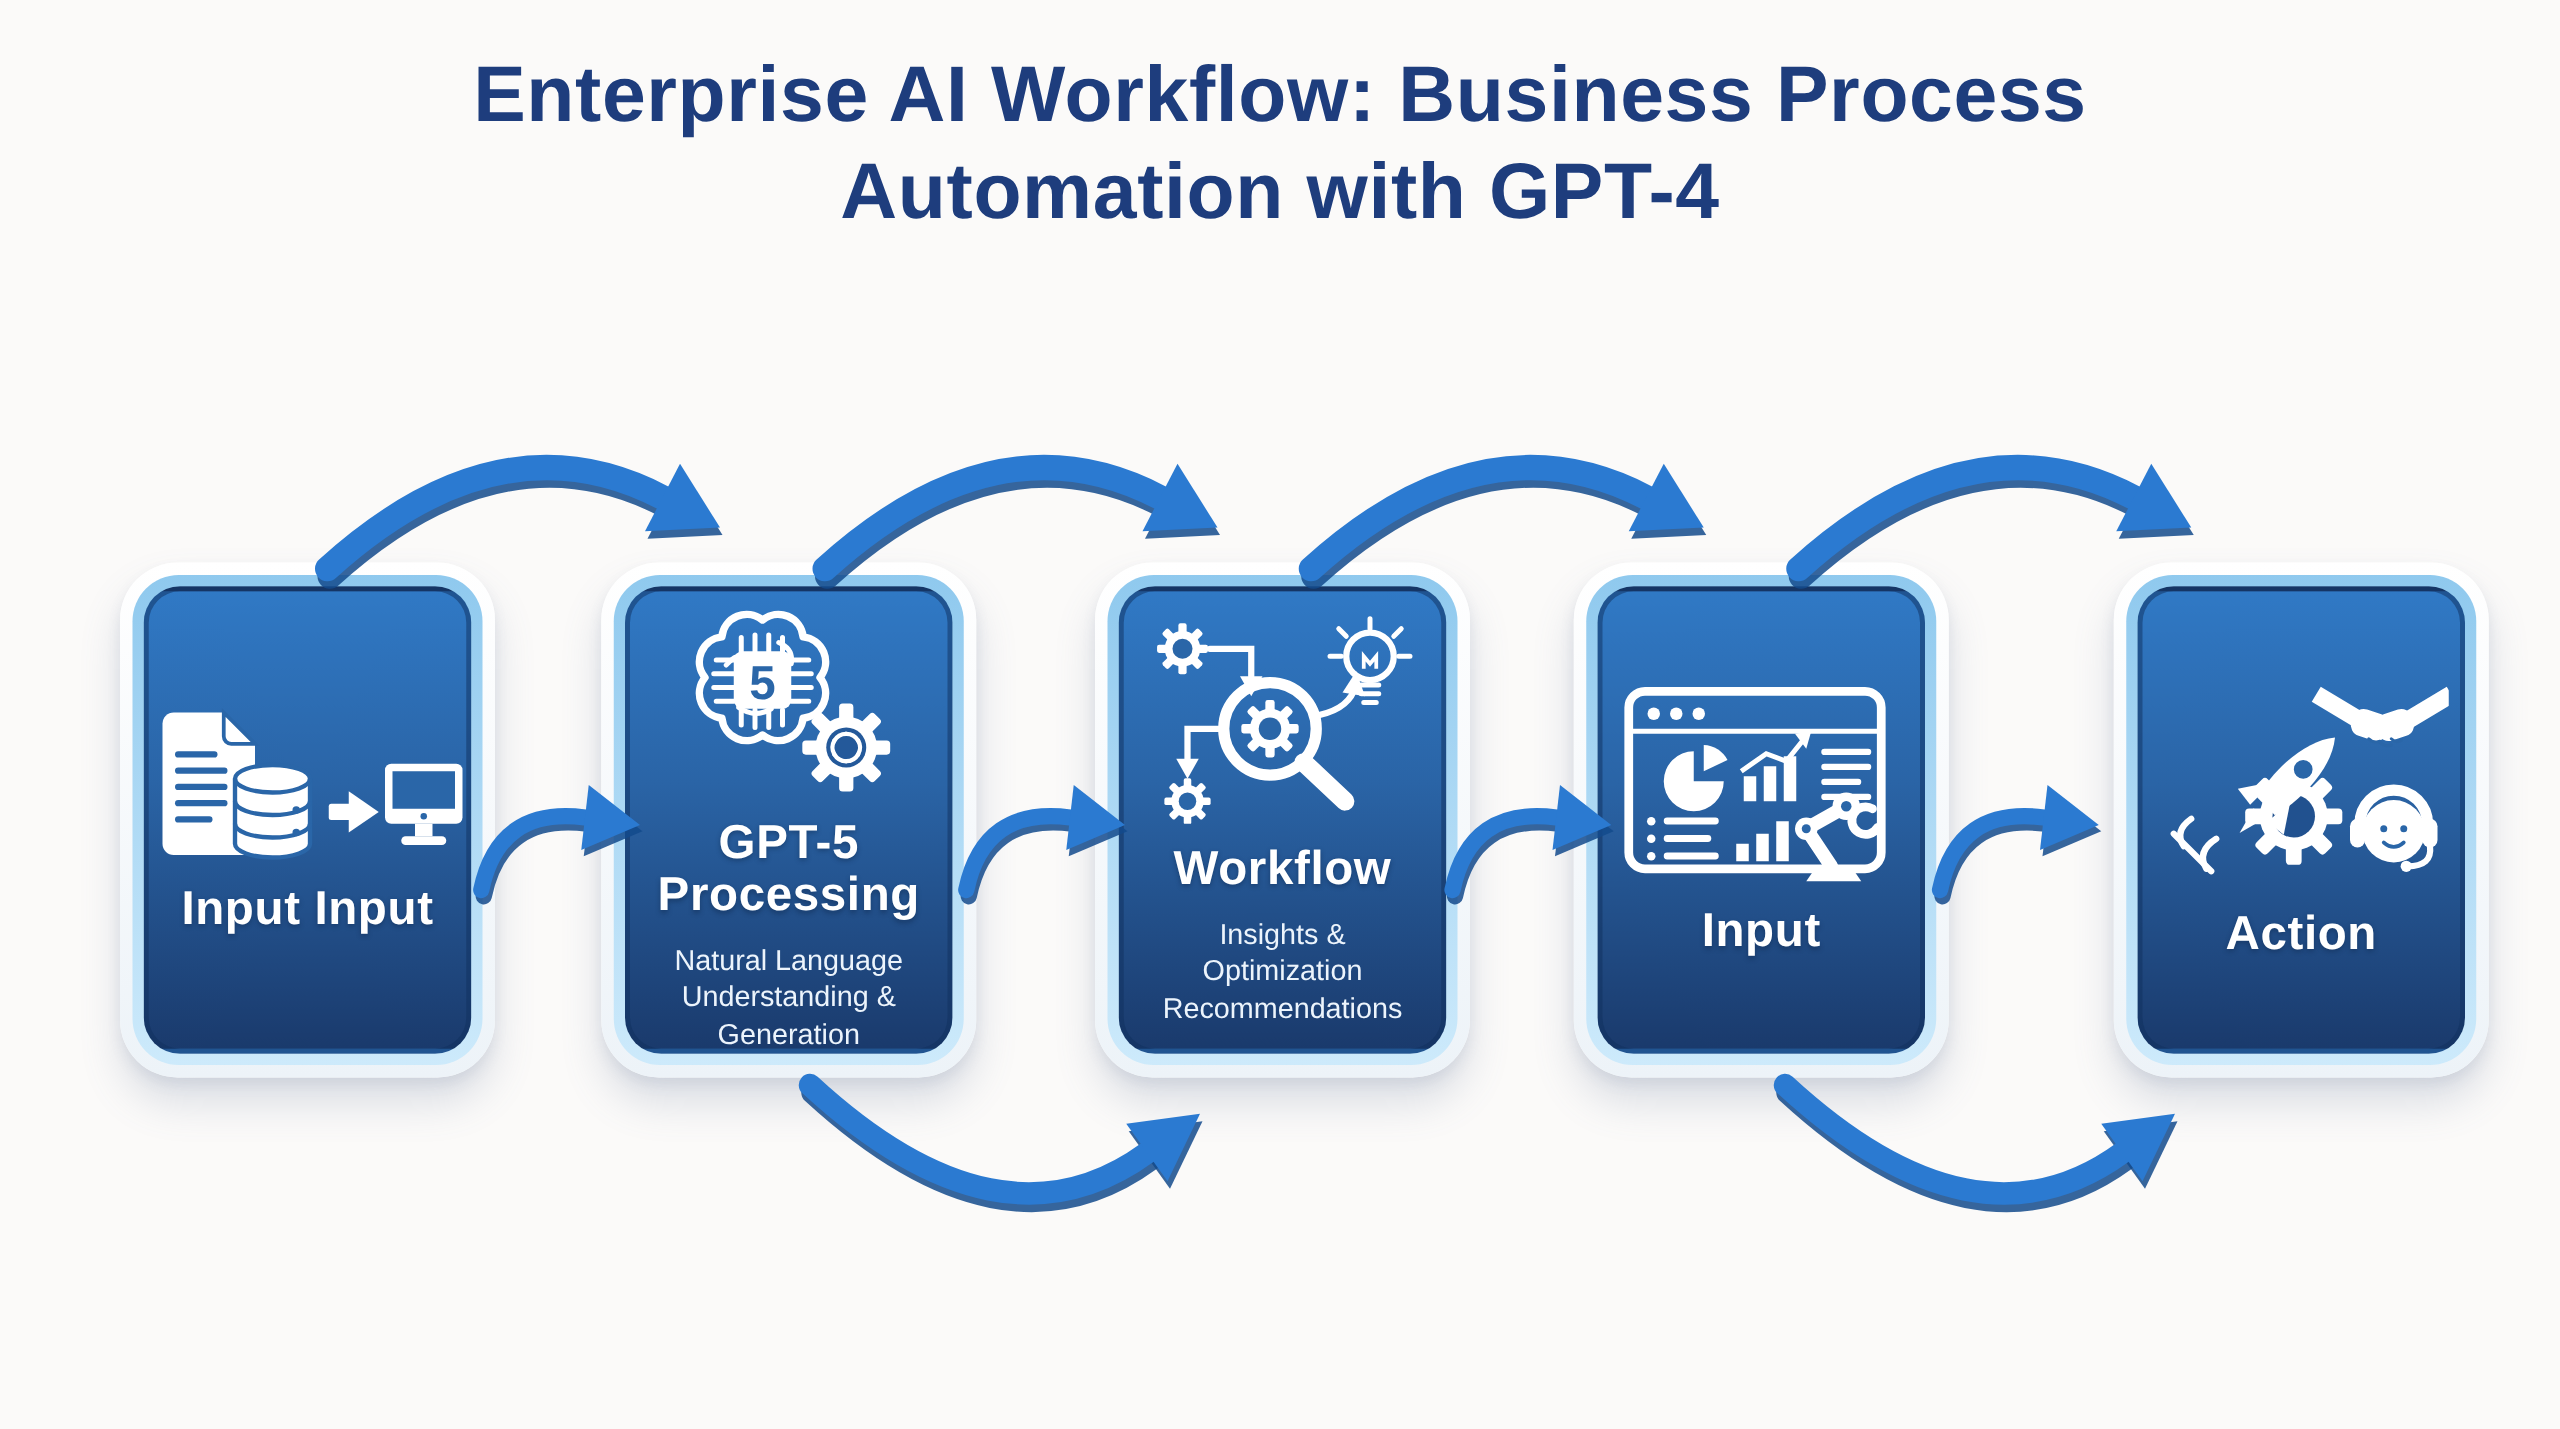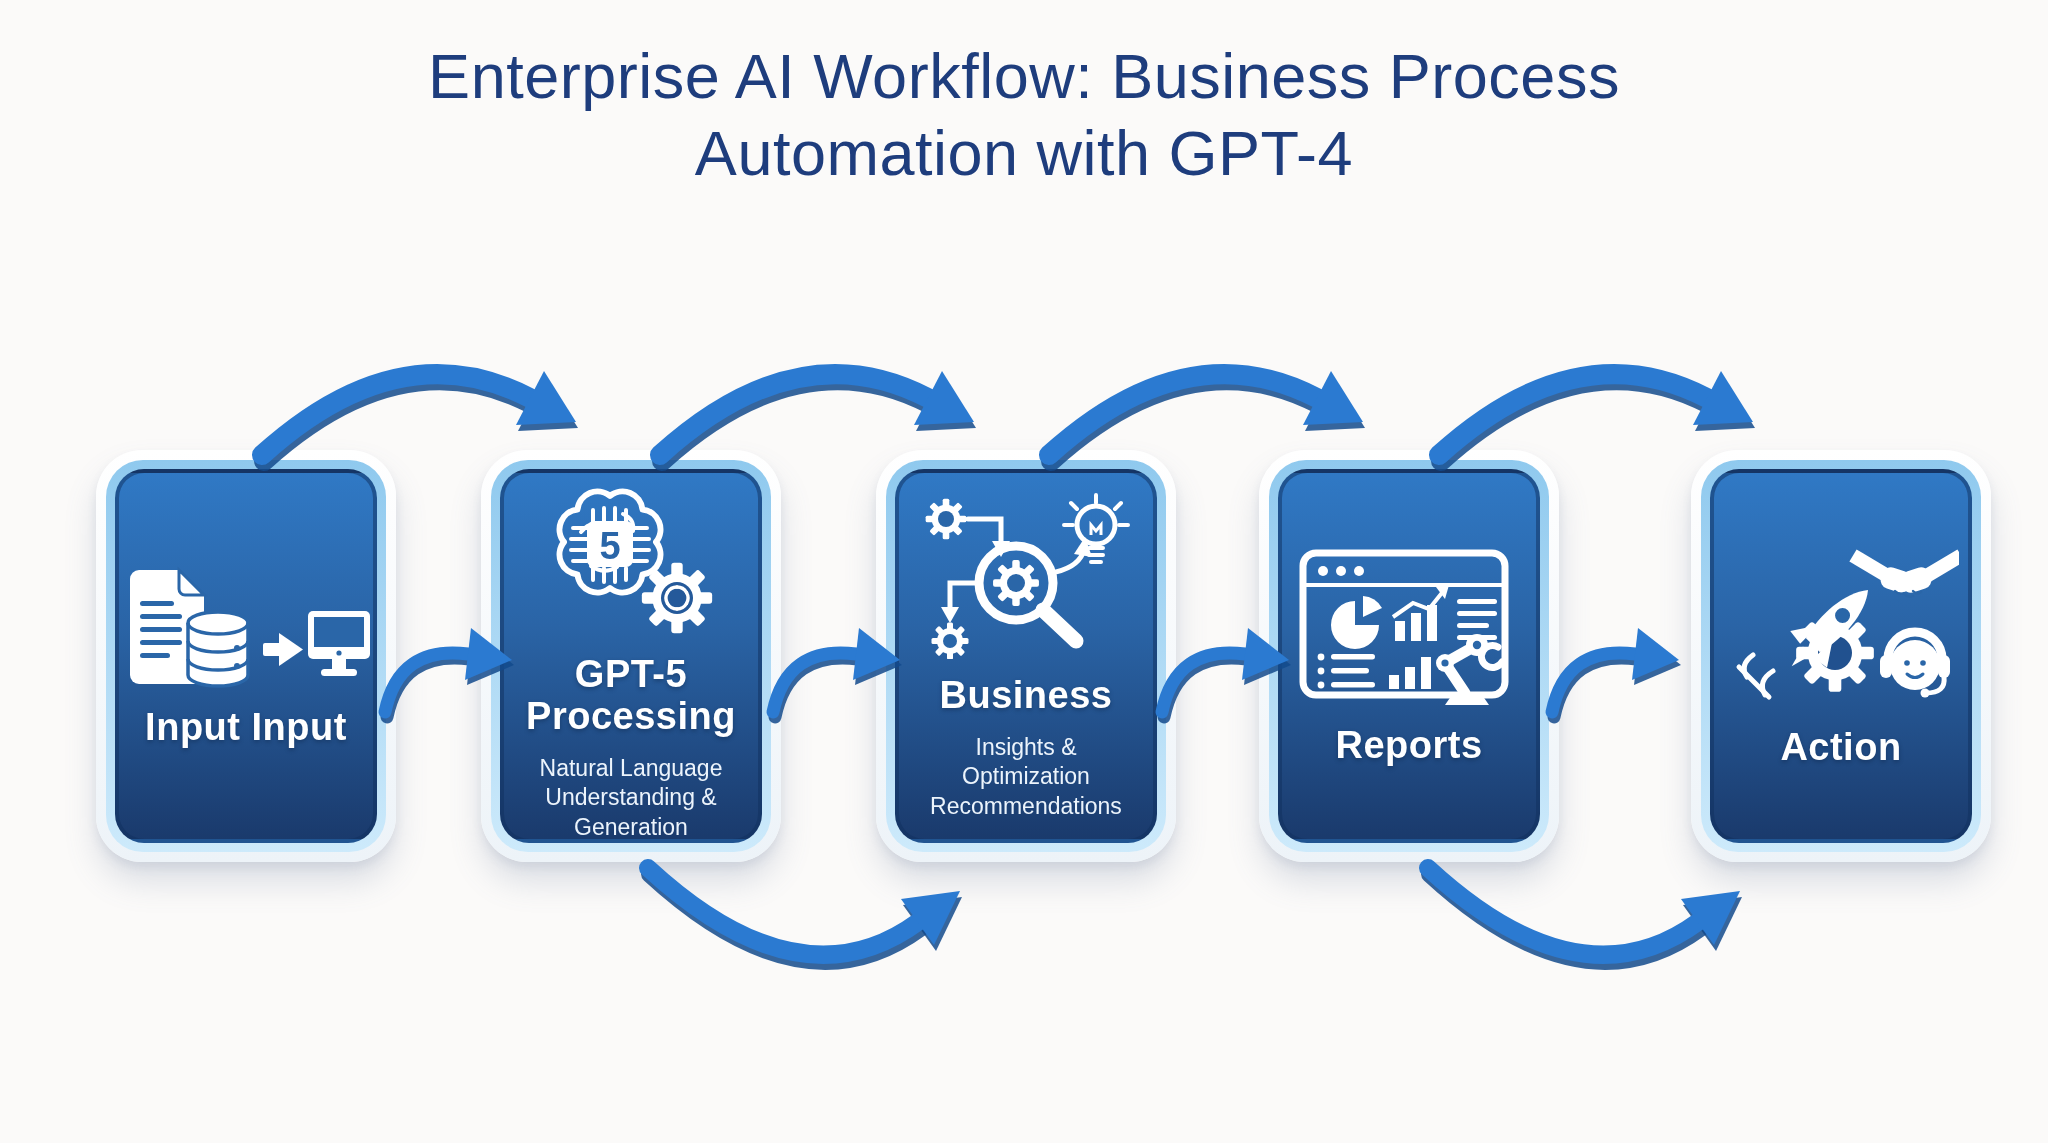--- a/index.html
+++ b/index.html
@@ -1,19 +1,19 @@
 <!DOCTYPE html>
 <html><head>
 <meta charset="utf-8">
 <style>
   html,body{margin:0;padding:0;background:#ffffff;}
   .canvas{position:relative;width:2048px;height:1143px;overflow:hidden;
     background:#fbfaf9;font-family:"Liberation Sans","DejaVu Sans",sans-serif;}
   .page-title{position:absolute;top:38px;left:0;right:0;text-align:center;
-    color:#1e3d7d;font-weight:400;font-size:63px;line-height:1.22;letter-spacing:.5px;}
+    color:#1e3d7d;font-weight:700;font-size:63px;line-height:1.22;letter-spacing:.5px;}
   .arrows{position:absolute;left:0;top:0;width:2048px;height:1143px;z-index:3;pointer-events:none;}
   .arrow-main{stroke:#2b7ad1;}
   .arrow-main-fill{fill:#2b7ad1;}
   .arrow-shadow{stroke:#134a8c;opacity:.85;}
   .arrow-shadow-fill{fill:#134a8c;opacity:.85;}
   .step{position:absolute;top:450px;width:300px;height:412px;box-sizing:border-box;
     border-radius:46px;padding:10px;background:linear-gradient(180deg,#ffffff,#edf3f8);
     box-shadow:0 20px 32px rgba(96,116,148,.20),0 6px 10px rgba(96,116,148,.12);z-index:2;}
   .ring{height:100%;box-sizing:border-box;border-radius:37px;padding:9px;
     background:linear-gradient(180deg,#8fc9ee,#cdeafb);}
@@ -259,21 +259,21 @@
                   <circle r="9" fill="#2a66a8"></circle>
               </g>
               <path d="M137,119 L170,150" stroke="#fff" stroke-width="15" stroke-linecap="round"></path>
             </g>
             <g transform="translate(44,150)">
               <use href="#gear8" transform="scale(0.5)"></use>
                 <circle r="7" fill="#2a66a8"></circle>
             </g>
           </svg>
         </div>
-        <div class="step-title">Business</div>
+        <div class="step-title">Workflow</div>
         <div class="step-sub">Insights &amp; Optimization Recommendations</div>
       </div>
     </div>
   </div>
 
   <div class="step st4">
     <div class="ring">
       <div class="panel">
         <div class="icon-wrap">
           <svg width="232" height="164" viewBox="0 0 232 164">
@@ -321,21 +321,21 @@
               <path d="M172,148 L152,118" stroke="#fff" stroke-width="11" stroke-linecap="round"></path>
               <path d="M152,118 L184,100" stroke="#fff" stroke-width="11" stroke-linecap="round"></path>
               <circle cx="152" cy="118" r="9" fill="#fff"></circle>
                 <circle cx="152" cy="118" r="3.6" fill="#2a66a8"></circle>
               <circle cx="184" cy="100" r="11" fill="#fff"></circle>
                 <circle cx="184" cy="100" r="4.2" fill="#2a66a8"></circle>
               <path d="M205,102 a11,11 0 1 0 4,15" fill="none" stroke="#fff" stroke-width="7" stroke-linecap="round"></path>
             </g>
           </svg>
         </div>
-        <div class="step-title">Reports</div>
+        <div class="step-title">Input</div>
       </div>
     </div>
   </div>
 
   <div class="step st5">
     <div class="ring">
       <div class="panel">
         <div class="icon-wrap">
           <svg width="236" height="168" viewBox="0 0 236 168">
             <g>

